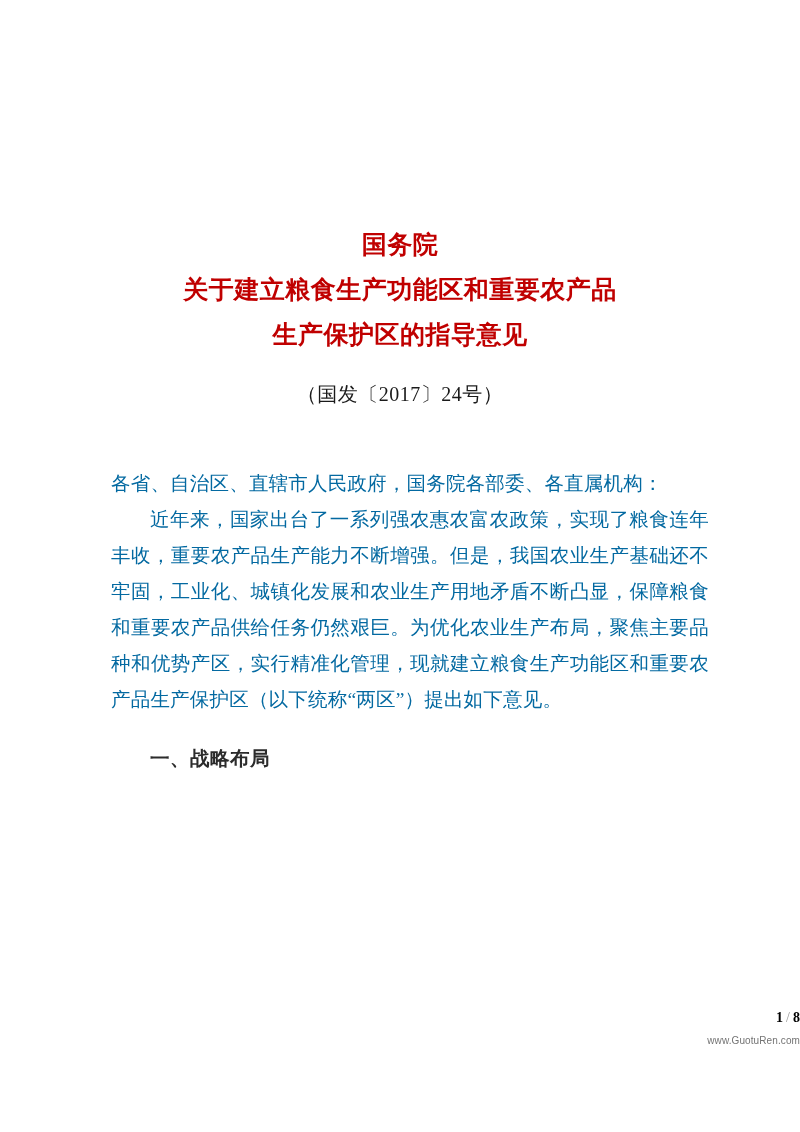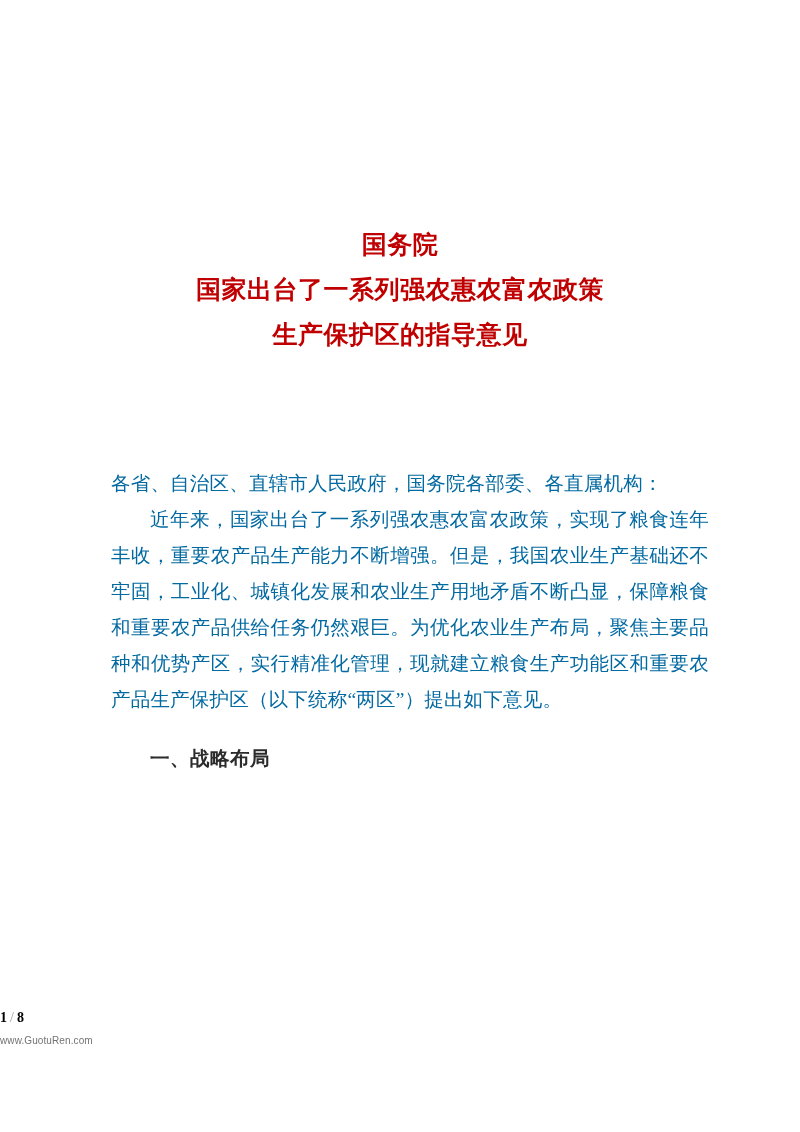--- a/index.html
+++ b/index.html
@@ -82,21 +82,21 @@
     letter-spacing: 0.5px;
   }
   .section-heading + .para { margin-top: 0; }
 
   
   .footer {
     position: absolute;
     left: 0;
     top: 1008px;
     width: 800px;
-    text-align: left;
+    text-align: right;
   }
   .page-num {
     font-family: "Liberation Serif", "DejaVu Serif", serif;
     font-size: 14px;
     line-height: 20px;
     color: #000000;
     font-weight: bold;
   }
   .page-num .sep {
     font-weight: normal;
@@ -114,22 +114,23 @@
     cursor: pointer;
   }
 </style>
 </head>
 <body>
 
 <div class="page">
 
   <div class="title-block">
     <div class="doc-title-line">国务院</div>
-    <div class="doc-title-line">国家出台了一系列强农惠农富农政策</div>
+    <div class="doc-title-line">关于建立粮食生产功能区和重要农产品</div>
     <div class="doc-title-line">生产保护区的指导意见</div>
+    <div class="doc-number">（国发〔2017〕24号）</div>
   </div>
 
   <div class="body-block">
 
     <p class="para flush">各省、自治区、直辖市人民政府，国务院各部委、各直属机构：</p>
 
     <p class="para indent">近年来，国家出台了一系列强农惠农富农政策，实现了粮食连年丰收，重要农产品生产能力不断增强。但是，我国农业生产基础还不牢固，工业化、城镇化发展和农业生产用地矛盾不断凸显，保障粮食和重要农产品供给任务仍然艰巨。为优化农业生产布局，聚焦主要品种和优势产区，实行精准化管理，现就建立粮食生产功能区和重要农产品生产保护区（以下统称“两区”）提出如下意见。</p>
 
     <h2 class="section-heading">一、战略布局</h2>
 

